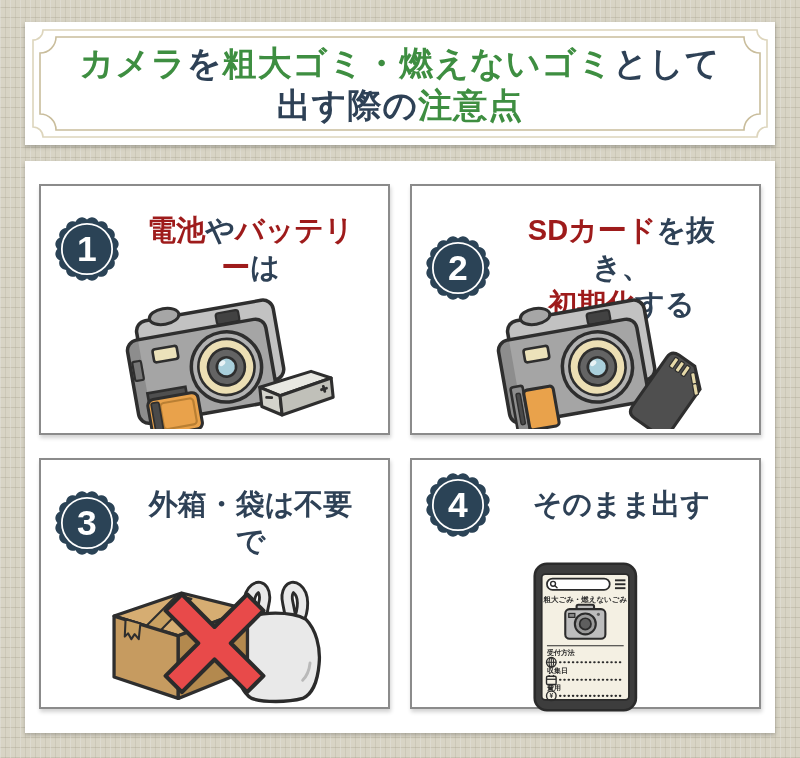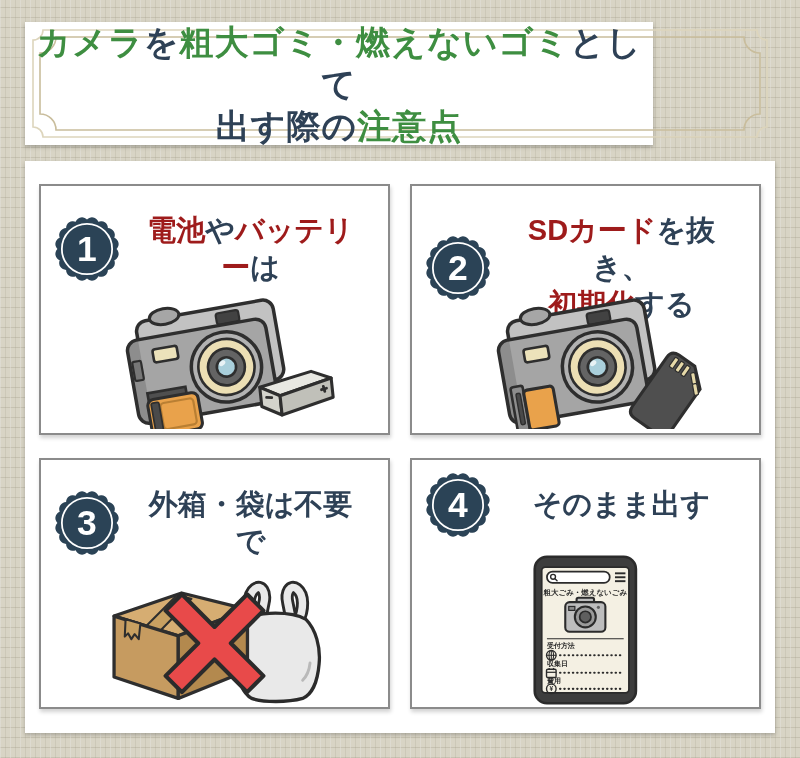--- a/index.html
+++ b/index.html
@@ -6,21 +6,21 @@
   body{
     width:800px;height:758px;position:relative;overflow:hidden;
     font-family:"Liberation Sans","DejaVu Sans",sans-serif;
     background-color:#d8d4c5;
     background-image:
       repeating-linear-gradient(90deg, rgba(255,255,255,.35) 0 1px, transparent 1px 10px),
       repeating-linear-gradient(0deg, rgba(150,145,125,.28) 0 1px, transparent 1px 10px),
       repeating-linear-gradient(90deg, rgba(150,145,125,.18) 0 1px, transparent 1px 5px);
   }
   .header-card{
-    position:absolute;left:25px;top:22px;width:628px;height:123px;background:#fff;
+    position:absolute;left:25px;top:22px;width:750px;height:123px;background:#fff;
     box-shadow:0 2px 4px rgba(0,0,0,.25);
     display:flex;flex-direction:column;justify-content:center;align-items:center;
   }
   .frame-svg{position:absolute;left:0;top:0;width:750px;height:123px;}
   .title-line{position:relative;z-index:1;font-size:34px;font-weight:bold;line-height:42px;text-align:center;letter-spacing:1px;}
   .panel{
     position:absolute;left:25px;top:161px;width:750px;height:572px;background:#fff;
     box-shadow:0 2px 4px rgba(0,0,0,.22);
   }
   .card{
@@ -32,21 +32,21 @@
   #card3{left:39px;top:458px}
   #card4{left:410px;top:458px}
   .card-head{display:flex;align-items:center;padding:10px 8px 0 12px;}
   .badge{width:68px;height:68px;flex:0 0 auto;}
   .card-heading{flex:1;margin:16px;text-align:center;font-size:29px;font-weight:bold;line-height:37px;color:#2e4156;}
   .hl{display:block;}
   .seg-navy{color:#2e4156}
   .seg-red{color:#9e1b1b}
   .seg-green{color:#3e8e41}
   .card-art{position:absolute;left:0;right:0;top:106px;bottom:4px;display:flex;align-items:center;justify-content:center;}
-  #card4 .card-art{top:108px;bottom:2px;align-items:flex-end;}
+  #card4 .card-art{top:108px;bottom:2px;}
   .card-art svg{display:block;}
 </style>
 </head>
 <body>
 
 <header class="header-card">
   <svg class="frame-svg" viewBox="0 0 750 123" aria-hidden="true">
     <path d="M18,8 H732 A10,10 0 0 0 742,18 V105 A10,10 0 0 0 732,115 H18 A10,10 0 0 0 8,105 V18 A10,10 0 0 0 18,8 Z" fill="none" stroke="#ddd5bc" stroke-width="1.6"></path>
     <path d="M31,15 H719 A16,16 0 0 0 735,31 V92 A16,16 0 0 0 719,108 H31 A16,16 0 0 0 15,92 V31 A16,16 0 0 0 31,15 Z" fill="none" stroke="#c9bd9c" stroke-width="1.6"></path>
   </svg>

